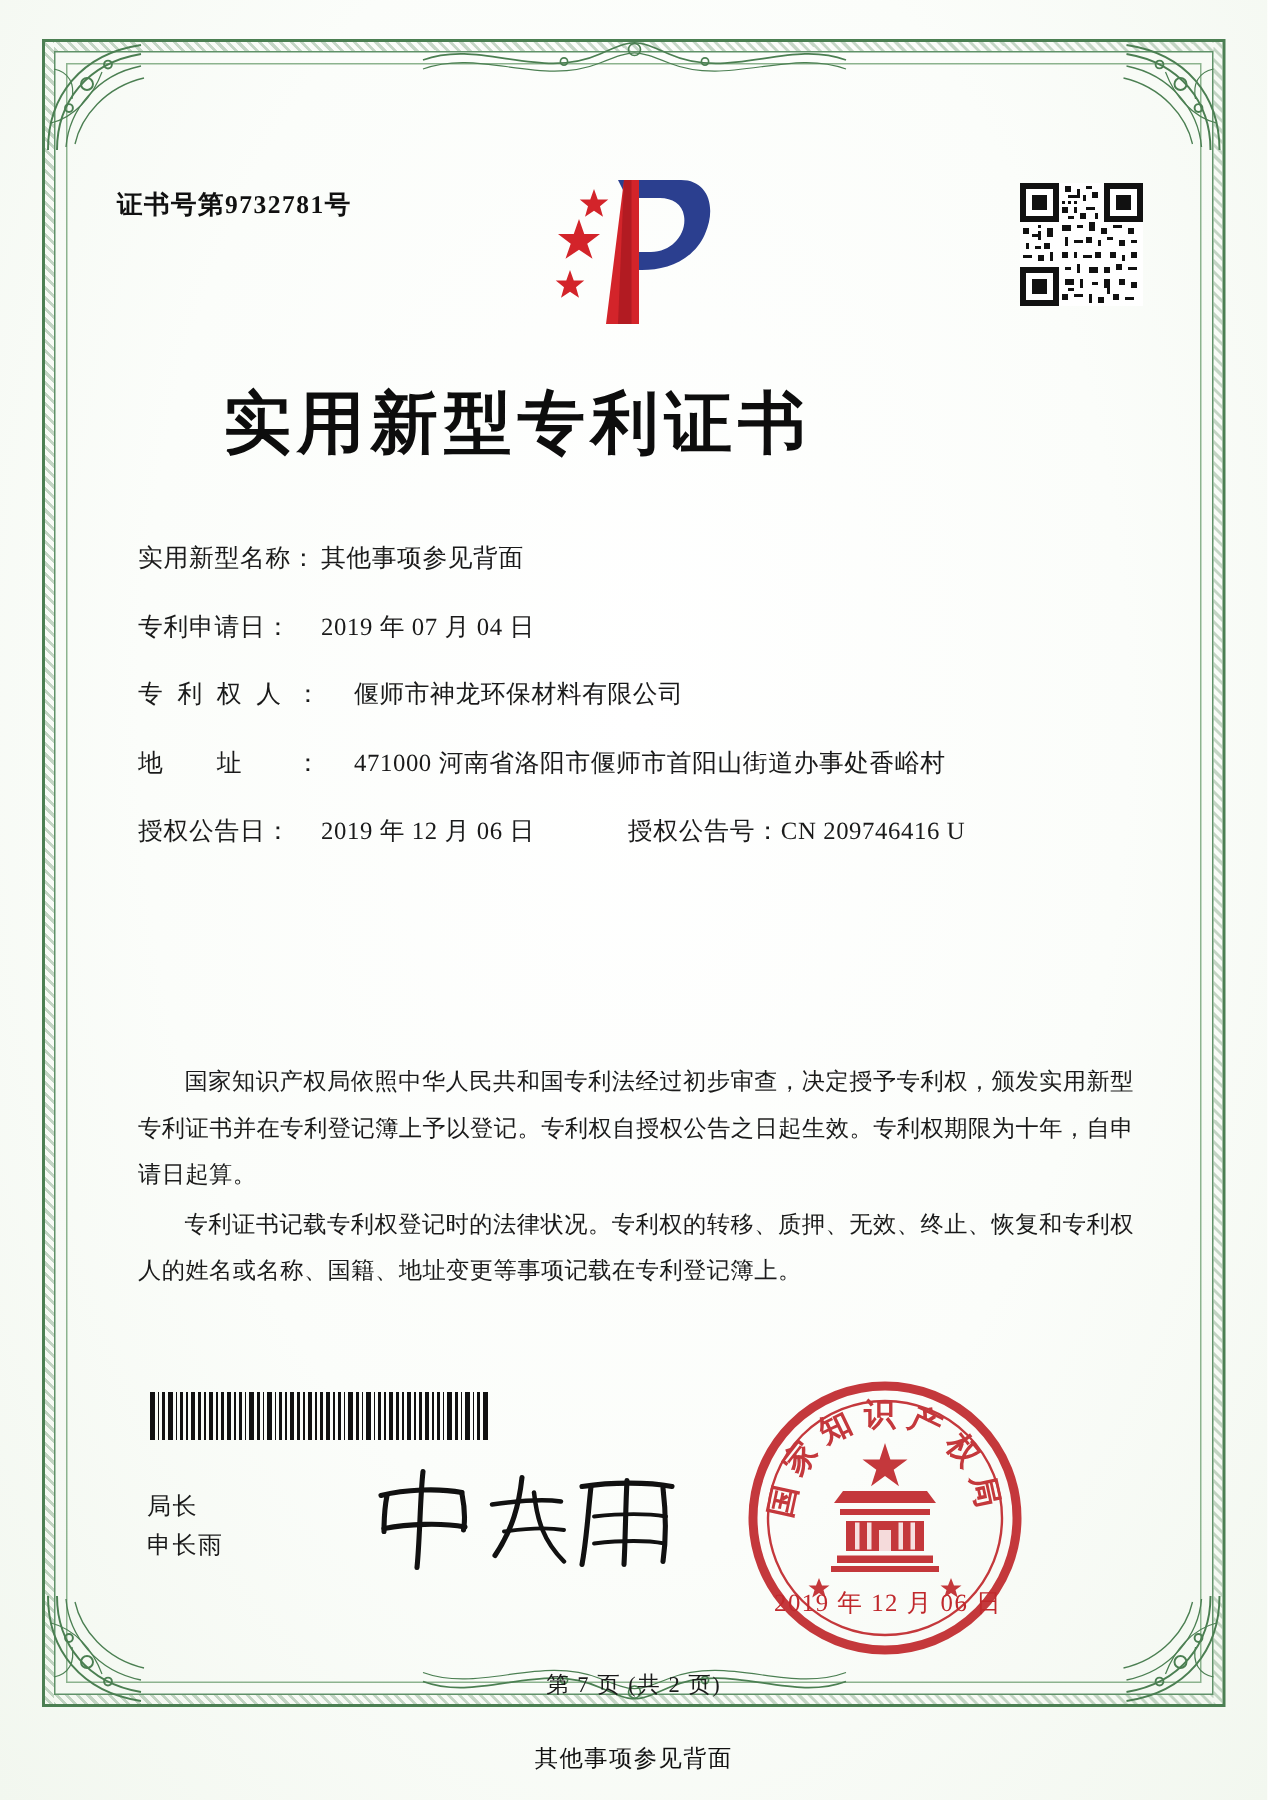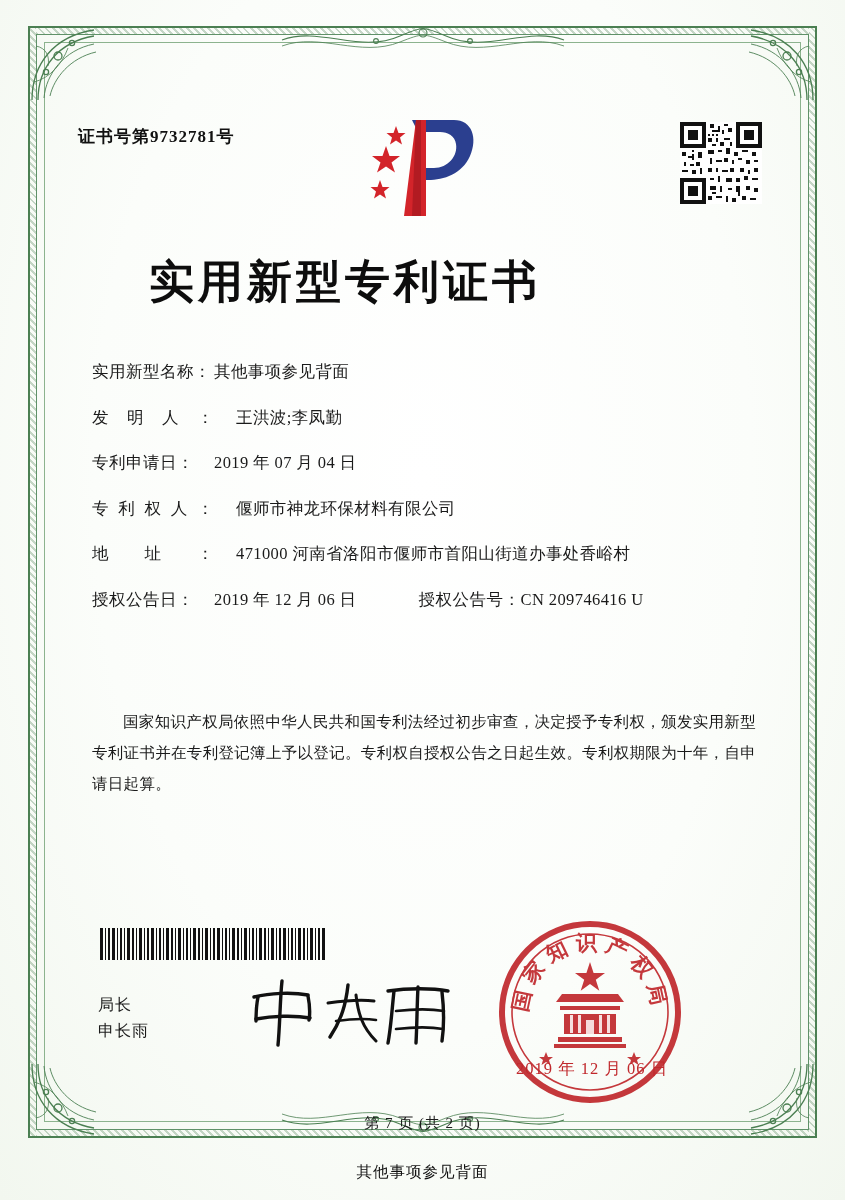--- a/index.html
+++ b/index.html
@@ -455,24 +455,20 @@
   </div>
 
   <div class="cert-title">实用新型专利证书</div>
 
   <div class="fields">
     <div class="field-row">
       <span class="field-label">实用新型名称：</span>
       <span class="field-value">其他事项参见背面</span>
     </div>
     <div class="field-row">
-      <span class="field-label spread">发明人：</span>
-      <span class="field-value">王洪波;李凤勤</span>
-    </div>
-    <div class="field-row">
       <span class="field-label">专利申请日：</span>
       <span class="field-value">2019 年 07 月 04 日</span>
     </div>
     <div class="field-row">
       <span class="field-label spread">专利权人：</span>
       <span class="field-value">偃师市神龙环保材料有限公司</span>
     </div>
     <div class="field-row">
       <span class="field-label spread">地址：</span>
       <span class="field-value">471000 河南省洛阳市偃师市首阳山街道办事处香峪村</span>
@@ -480,20 +476,21 @@
     <div class="field-row dual">
       <span class="field-label">授权公告日：</span>
       <span class="field-value">2019 年 12 月 06 日</span>
       <span class="inline-label field-value-2nd">授权公告号：</span>
       <span class="field-value">CN 209746416 U</span>
     </div>
   </div>
 
   <div class="paragraphs">
     <p>国家知识产权局依照中华人民共和国专利法经过初步审查，决定授予专利权，颁发实用新型专利证书并在专利登记簿上予以登记。专利权自授权公告之日起生效。专利权期限为十年，自申请日起算。</p>
+    <p>专利证书记载专利权登记时的法律状况。专利权的转移、质押、无效、终止、恢复和专利权人的姓名或名称、国籍、地址变更等事项记载在专利登记簿上。</p>
   </div>
 
   <div class="barcode">
     <svg width="228" height="32" viewBox="0 0 228 32" shape-rendering="crispEdges">
       <g fill="#111111">
         <rect x="0" y="0" width="3" height="32"></rect>
           <rect x="5" y="0" width="1" height="32"></rect>
         <rect x="8" y="0" width="2" height="32"></rect>
           <rect x="12" y="0" width="3" height="32"></rect>
         <rect x="17" y="0" width="1" height="32"></rect>

